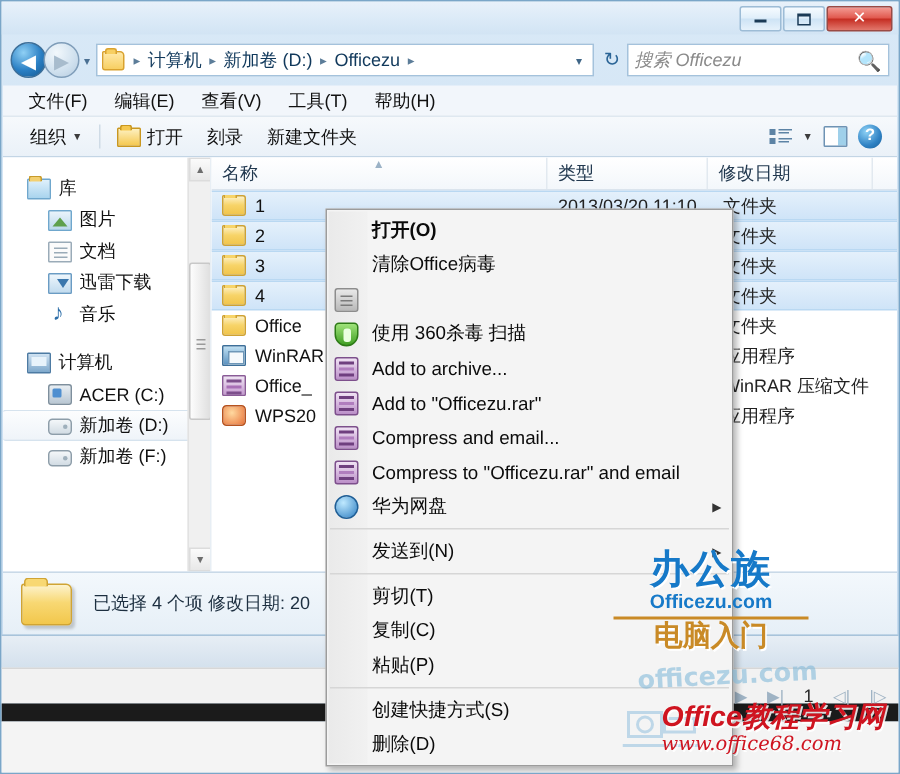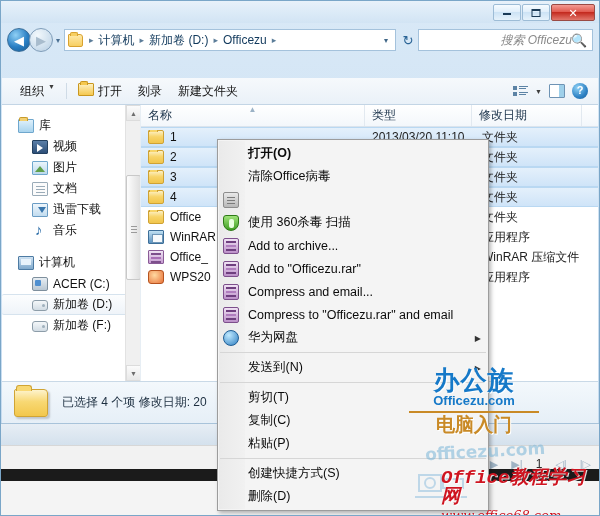--- a/index.html
+++ b/index.html
@@ -80,42 +80,42 @@
     background:#f7cf62; border:1px solid #d9a22e; border-bottom:none; border-radius:2px 2px 0 0;
   }
   .crumb { color:#11395c; font-size:12px; padding: 0 1px; cursor:pointer; white-space:nowrap;}
   .crumbsep { color:#5c7d99; font-size:9px; padding: 0 4px; }
   #breadcrumb .spacer { flex:1 1 auto; }
   .bcarrow { color:#3f6687; font-size:8px; padding:0 5px; cursor:pointer;}
   #refreshbtn { width:20px; text-align:center; color:#2a6496; font-size:13px; cursor:pointer; flex:0 0 auto;}
   #searchbox {
     width: 175px; height: 22px; flex: 0 0 auto;
     background: #ffffff; border: 1px solid #a4c2dc;
-    display:flex; align-items:center; padding: 0 4px; text-align: right;
+    display:flex; align-items:center; padding: 0 4px;
   }
   #searchbox .ph { flex:1 1 auto; color:#8a8a8a; font-style: italic; font-size:12px;}
   #searchbox .mag { color:#3f6f9e; font-size:13px; }
 
   
   #menubar {
     position:absolute; left:1px; top:56px; width:596px; height:21px;
     background:#f2f6fb;
     border-bottom:1px solid #dfe8f0;
     display:flex; align-items:center; padding-left:8px;
   }
   .menuitem { padding: 2px 9px; font-size:12px; color:#111; cursor:pointer;}
 
   
   #toolbar {
     position:absolute; left:1px; top:77px; width:596px; height:27px;
     background: linear-gradient(to bottom,#f6f9fc 0%, #eaf1f8 100%);
     border-bottom:1px solid #c3d5e5;
     display:flex; align-items:center; padding-left:10px;
   }
-  .tbitem { display:flex; gap:4px; padding: 2px 8px; font-size:12px; color:#111; cursor:pointer;}
+  .tbitem { display:flex; align-items:center; gap:4px; padding: 2px 8px; font-size:12px; color:#111; cursor:pointer;}
   .tbcaret { font-size:7px; color:#3d3d3d; }
   .tbsep { width:1px; height:16px; background:#cfdbe6; margin:0 3px; }
   #tbright { margin-left:auto; display:flex; align-items:center; gap:7px; padding-right:10px;}
   .viewico { width:15px; height:13px; position:relative; cursor:pointer;}
   .viewico i { position:absolute; display:block; background:#5c83a5;}
   .paneico {
     width:16px; height:14px; border:1px solid #6e93b4; border-radius:1px;
     background: linear-gradient(to right,#ffffff 0 62%, #9fd0ea 62% 100%);
     cursor:pointer;
   }
@@ -318,21 +318,21 @@
     text-shadow: 1px 1px 0 #ffffff;
   }
   #wm-ghost {
     left:424px; top:440px; font-size:17px; font-weight:bold;
     color:rgba(120,180,215,.55); font-family:"DejaVu Sans", sans-serif;
     transform: rotate(-3deg);
   }
   #wm-office68 { left:440px; top:468px; text-align:left; }
   #wm-office68 .o1 {
     font-size:19px; font-weight:bold; color:#cf1420; line-height:1;
-    font-family:Liberation Mono, monospace; font-style:italic;
+    font-family:Liberation Sans, sans-serif; font-style:italic;
     text-shadow: 1px 1px 0 rgba(255,255,255,.85);
   }
   #wm-office68 .o2 {
     font-size:13px; color:#cf1420; font-family:"DejaVu Serif", serif;
     font-style:italic; line-height:1.35;
     text-shadow: 1px 1px 0 rgba(255,255,255,.85);
   }
   #wm-camera {
     left:414px; top:462px; width:52px; height:40px;
     opacity:.45;
@@ -382,20 +382,27 @@
     <div id="refreshbtn">
       <span>↻</span>
     </div>
 
     <div id="searchbox">
       <span class="ph">搜索 Officezu</span>
       <span class="mag">🔍</span>
     </div>
   </div>
 
+  <div id="menubar">
+    <span class="menuitem">文件(F)</span>
+    <span class="menuitem">编辑(E)</span>
+    <span class="menuitem">查看(V)</span>
+    <span class="menuitem">工具(T)</span>
+    <span class="menuitem">帮助(H)</span>
+  </div>
 
   <div id="toolbar">
     <span class="tbitem">
       <span>组织</span>
       <span class="tbcaret">▼</span>
     </span>
     <span class="tbsep"></span>
     <span class="tbitem">
       <span class="openfolderico"></span>
       <span>打开</span>
@@ -424,24 +431,20 @@
 
   <div id="body">
 
     <div id="navpane">
 
       <div class="treerow">
         <span class="treeico ic-lib"></span>
         <span>库</span>
       </div>
       <div class="treerow child">
-        <span class="treeico ic-video"></span>
-        <span>视频</span>
-      </div>
-      <div class="treerow child">
         <span class="treeico ic-pic"></span>
         <span>图片</span>
       </div>
       <div class="treerow child">
         <span class="treeico ic-doc"></span>
         <span>文档</span>
       </div>
       <div class="treerow child">
         <span class="treeico ic-dl"></span>
         <span>迅雷下载</span>

